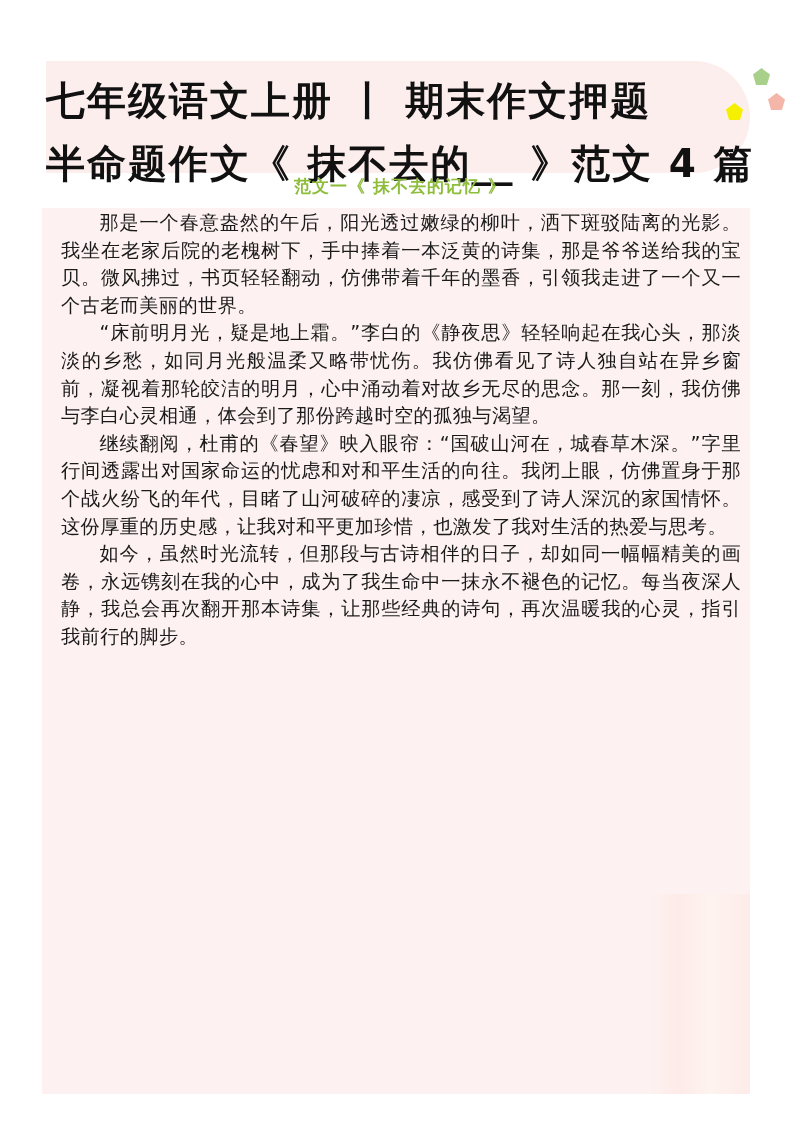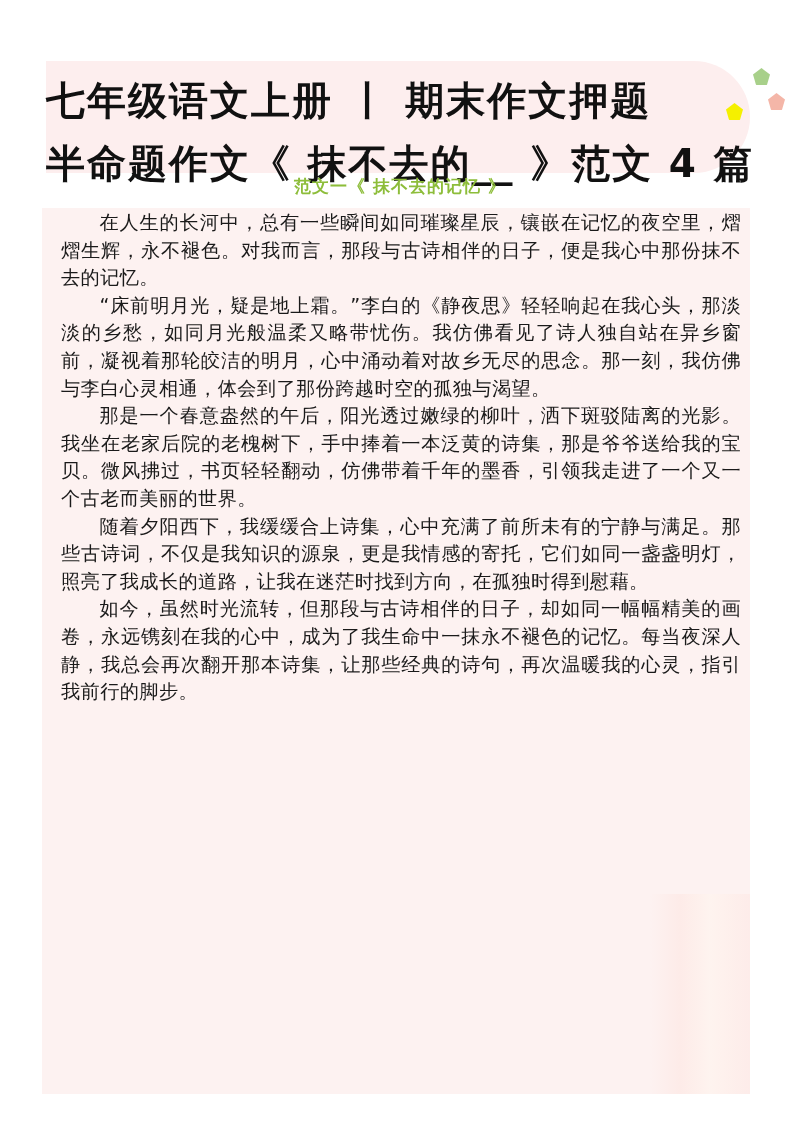--- a/index.html
+++ b/index.html
@@ -100,18 +100,17 @@
 <div class="deco-star" style="left:768px; top:93px; width:17px; height:17px; background:#f4b6a8;"></div>
 <div class="deco-star" style="left:726px; top:103px; width:17px; height:17px; background:#f5f000;"></div>
 
 <div class="subtitle">范文一《 抹不去的记忆 》</div>
 
 <div class="body-panel">
   <div class="fade"></div>
 </div>
 
 <div class="essay">
-  <p>在人生的长河中，总有一些瞬间如同璀璨星辰，镶嵌在记忆的夜空里，熠熠生辉，永不褪色。对我而言，那段与古诗相伴的日子，便是我心中那份抹不去的记忆。</p>
+  <p>那是一个春意盎然的午后，阳光透过嫩绿的柳叶，洒下斑驳陆离的光影。我坐在老家后院的老槐树下，手中捧着一本泛黄的诗集，那是爷爷送给我的宝贝。微风拂过，书页轻轻翻动，仿佛带着千年的墨香，引领我走进了一个又一个古老而美丽的世界。</p>
   <p>“床前明月光，疑是地上霜。”李白的《静夜思》轻轻响起在我心头，那淡淡的乡愁，如同月光般温柔又略带忧伤。我仿佛看见了诗人独自站在异乡窗前，凝视着那轮皎洁的明月，心中涌动着对故乡无尽的思念。那一刻，我仿佛与李白心灵相通，体会到了那份跨越时空的孤独与渴望。</p>
-  <p>那是一个春意盎然的午后，阳光透过嫩绿的柳叶，洒下斑驳陆离的光影。我坐在老家后院的老槐树下，手中捧着一本泛黄的诗集，那是爷爷送给我的宝贝。微风拂过，书页轻轻翻动，仿佛带着千年的墨香，引领我走进了一个又一个古老而美丽的世界。</p>
-  <p>随着夕阳西下，我缓缓合上诗集，心中充满了前所未有的宁静与满足。那些古诗词，不仅是我知识的源泉，更是我情感的寄托，它们如同一盏盏明灯，照亮了我成长的道路，让我在迷茫时找到方向，在孤独时得到慰藉。</p>
+  <p>继续翻阅，杜甫的《春望》映入眼帘：“国破山河在，城春草木深。”字里行间透露出对国家命运的忧虑和对和平生活的向往。我闭上眼，仿佛置身于那个战火纷飞的年代，目睹了山河破碎的凄凉，感受到了诗人深沉的家国情怀。这份厚重的历史感，让我对和平更加珍惜，也激发了我对生活的热爱与思考。</p>
   <p>如今，虽然时光流转，但那段与古诗相伴的日子，却如同一幅幅精美的画卷，永远镌刻在我的心中，成为了我生命中一抹永不褪色的记忆。每当夜深人静，我总会再次翻开那本诗集，让那些经典的诗句，再次温暖我的心灵，指引我前行的脚步。</p>
 </div>
 
 </body></html>

